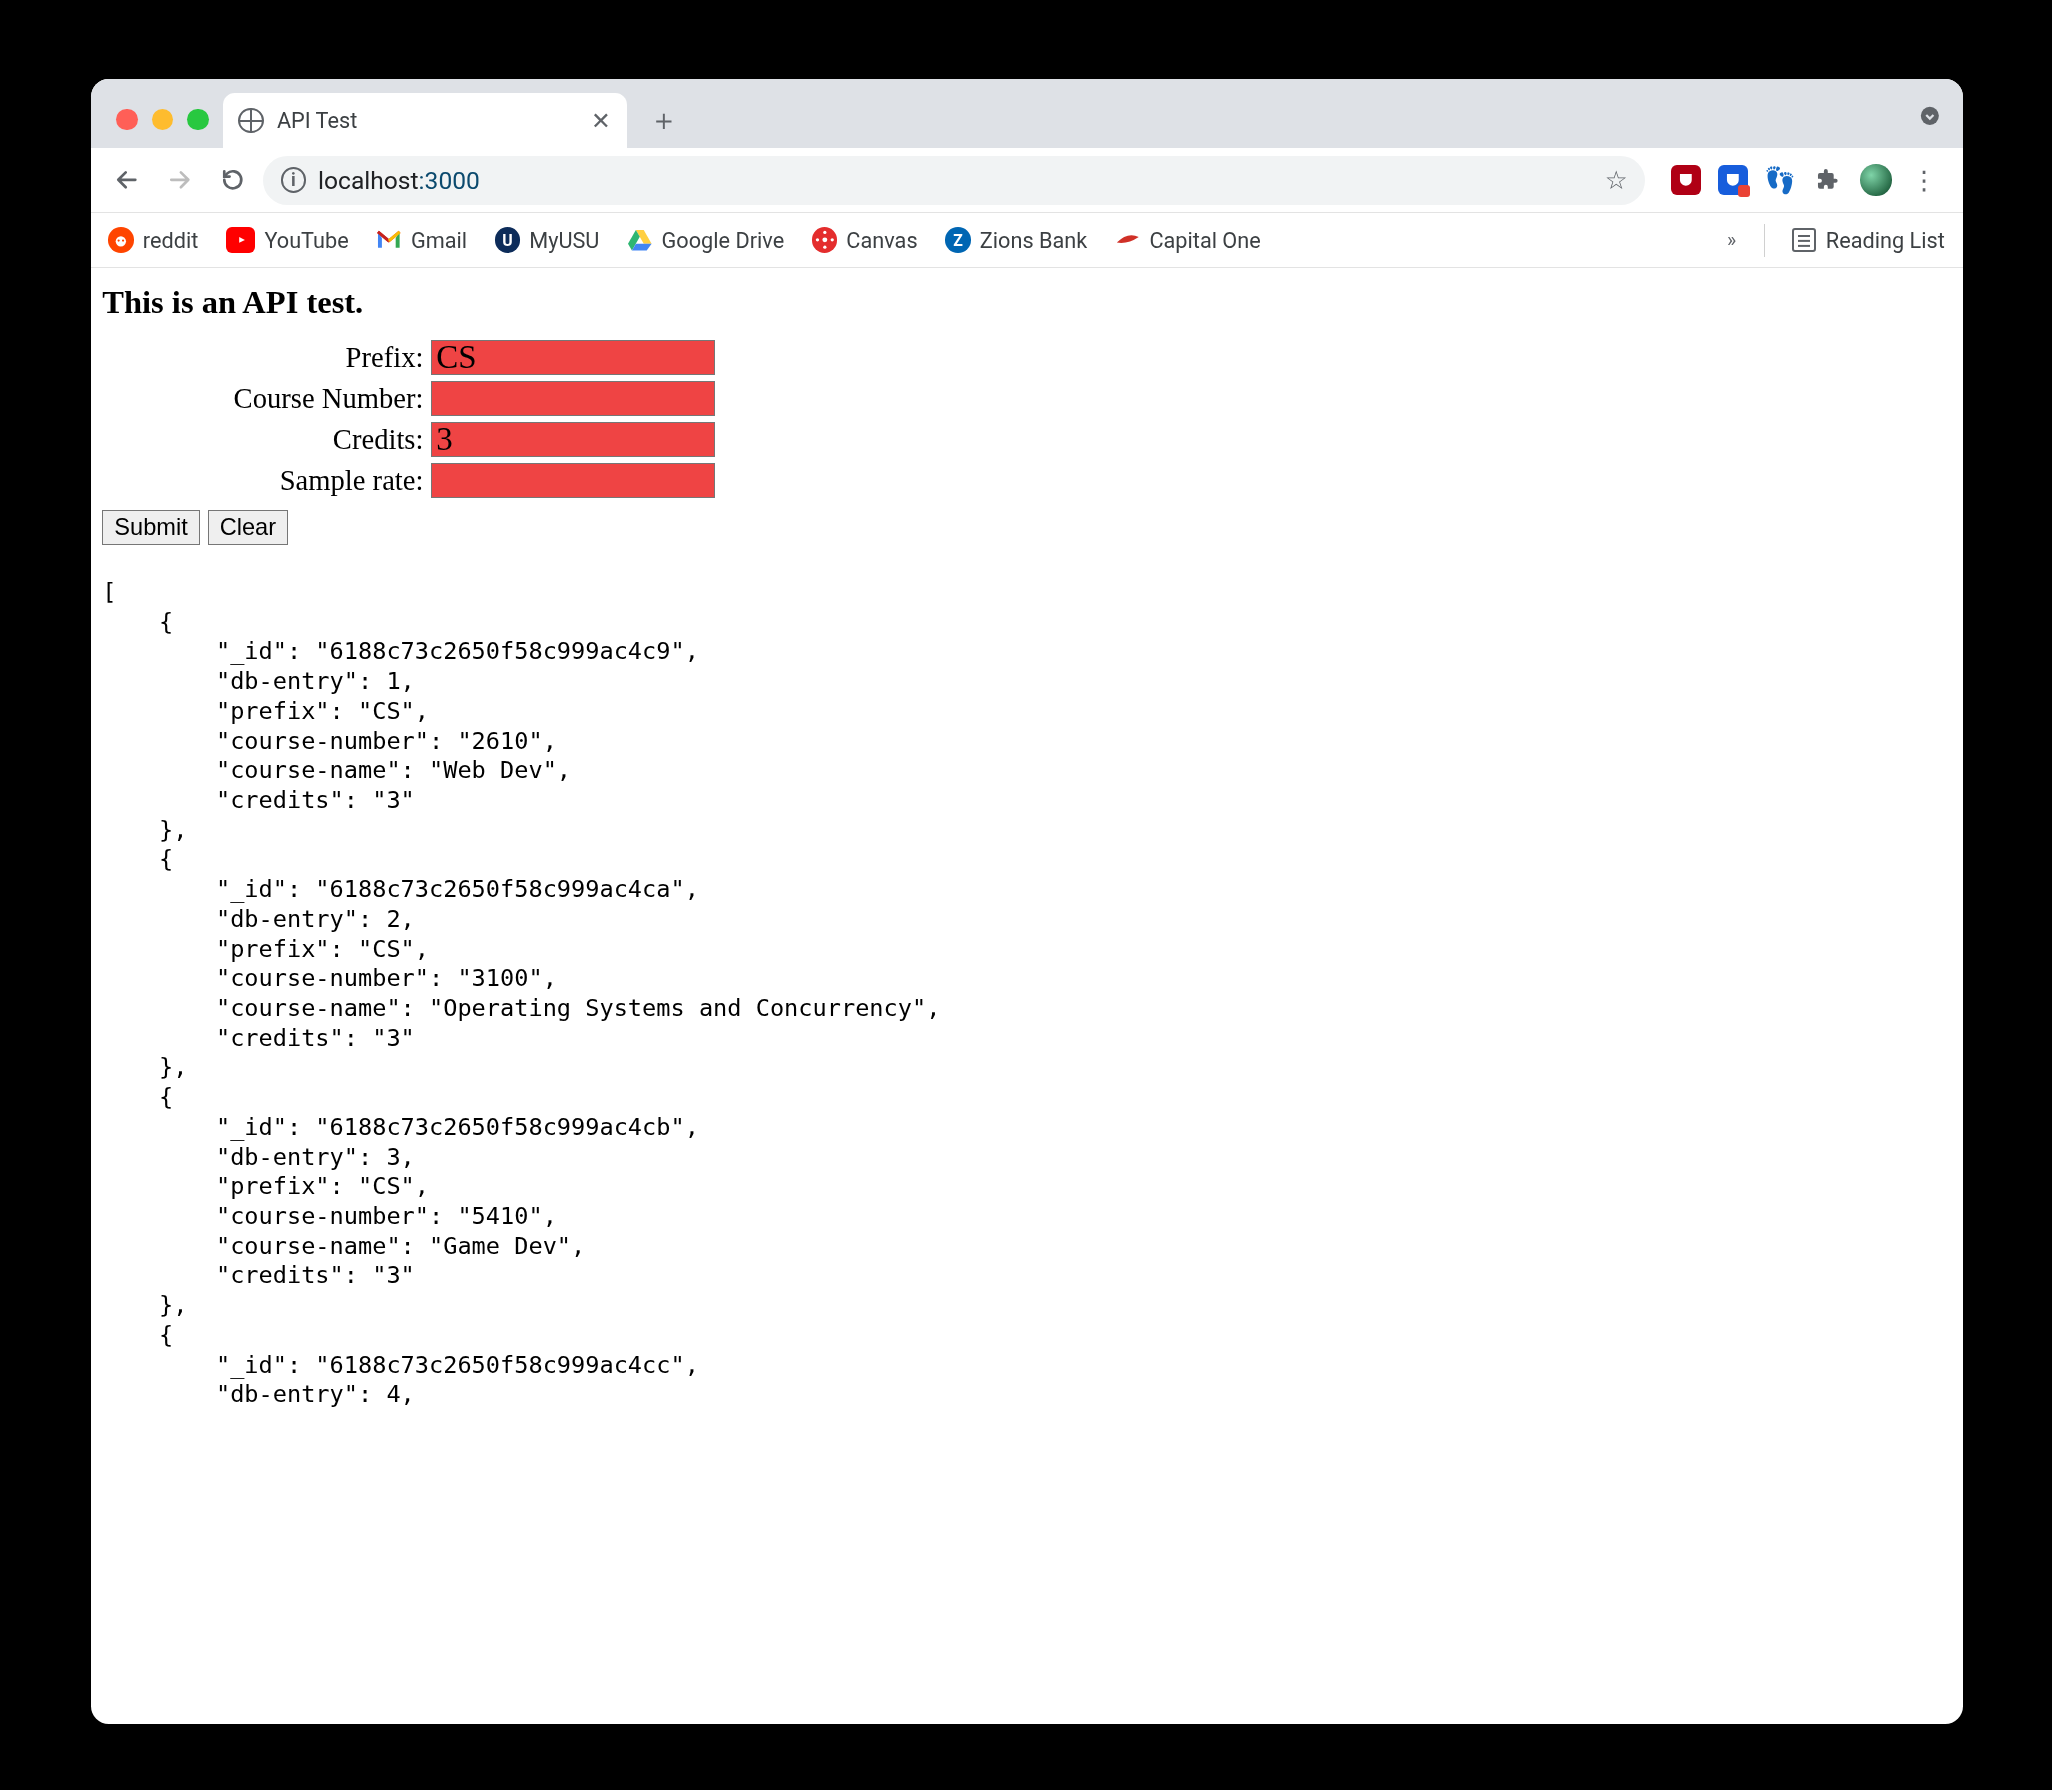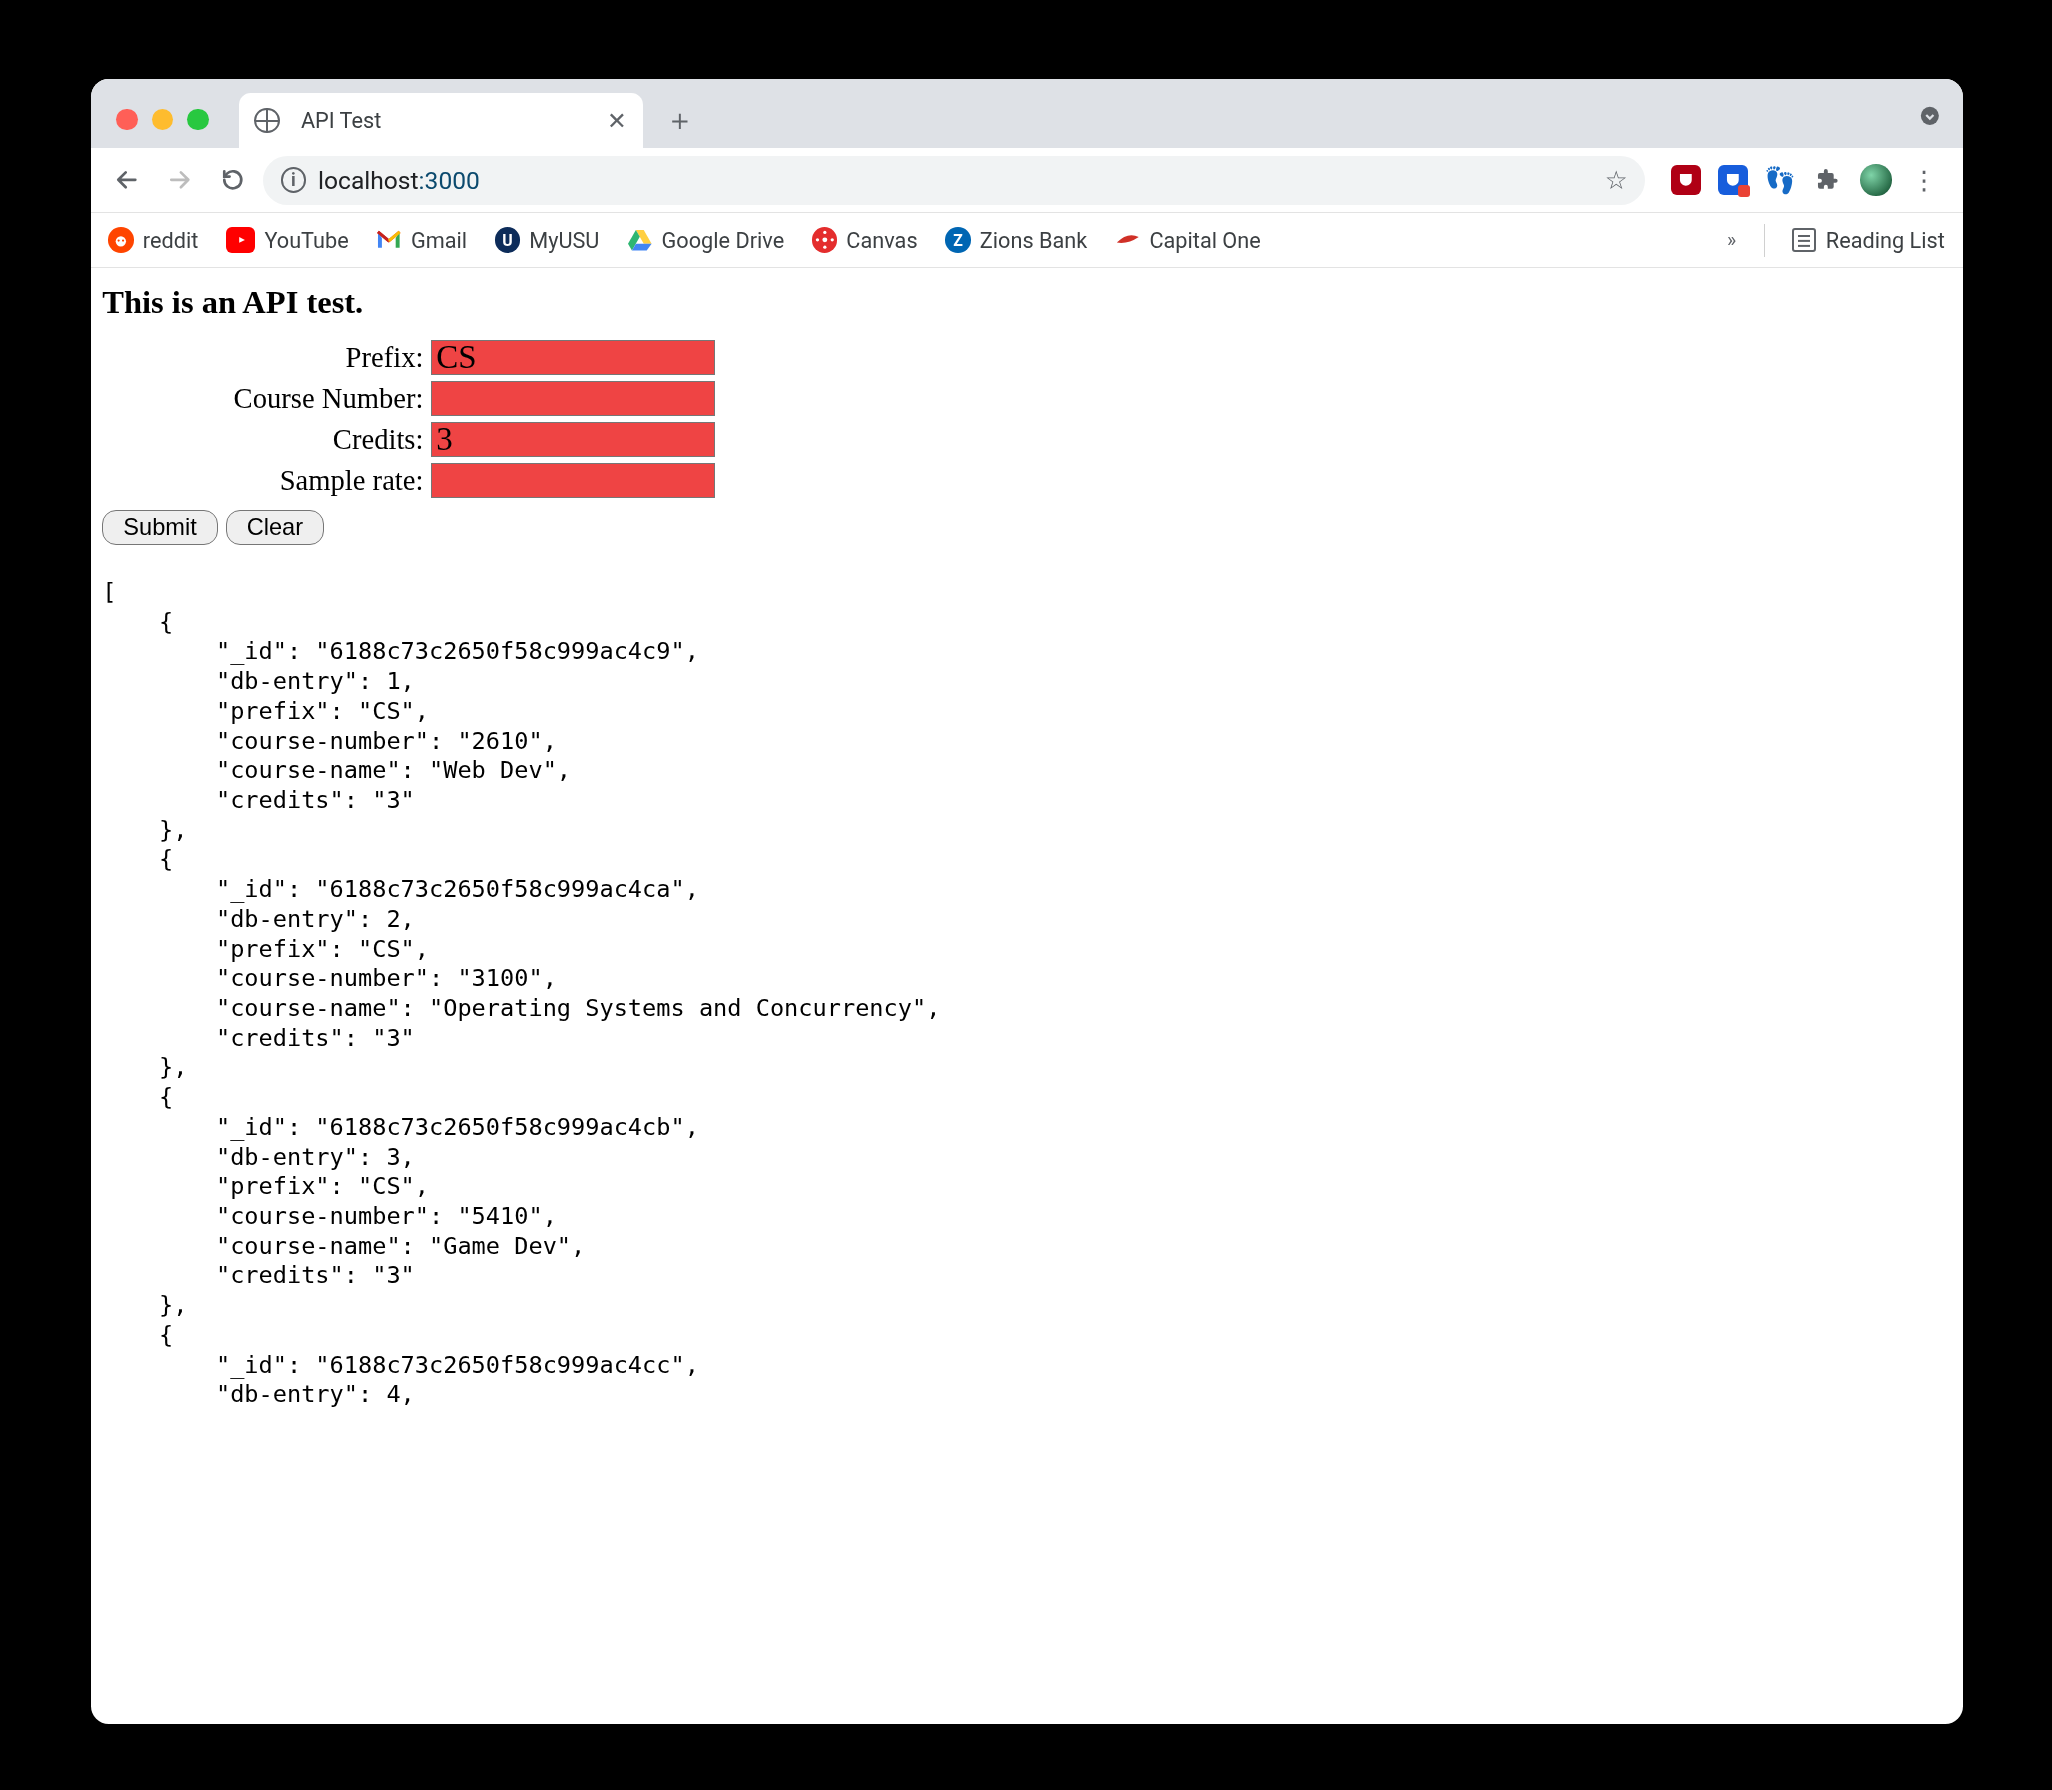--- a/index.html
+++ b/index.html
@@ -38,25 +38,25 @@
     }
     .tl { width: 21.7px; height: 21.7px; border-radius: 50%; }
     .tl.red { background: #ff5f57; }
     .tl.yellow { background: #febc2e; }
     .tl.green { background: #28c840; }
     .tab {
       background: #fff;
       border-radius: 11.8px 11.8px 0 0;
       height: 55px;
       width: 404px;
-      margin-left: 18px;
+      margin-left: 2px;
       display: flex;
       align-items: center;
       padding: 0 15.8px;
-      gap: 21px;
+      gap: 13px;
       font-size: 21.7px;
       color: #3c4043;
     }
     .tab .globe {
       width: 25.6px; height: 25.6px; border-radius: 50%;
       border: 2px solid #5f6368;
       position: relative;
       flex-shrink: 0;
     }
     .tab .globe::before, .tab .globe::after {
@@ -161,24 +161,24 @@
       border: 1px solid #767676;
       font-size: 33px;
       font-family: "Times New Roman", Times, serif;
       padding: 2px 3.9px;
       background: #ef4444;
     }
     .btn-row { margin-top: 11.8px; display: flex; gap: 7.9px; }
     .btn-row button {
       font-family: Arial, sans-serif;
       font-size: 23.6px;
-      padding: 3px 20px;
+      padding: 3px 11px;
       background: #efefef;
       border: 1px solid #767676;
-      border-radius: 14px;
+      border-radius: 0;
       cursor: pointer;
     }
     pre.output {
       font-family: "Menlo", "Consolas", monospace;
       font-size: 23.6px;
       line-height: 1.26;
       margin-top: 33px;
       white-space: pre;
       color: #000;
     }

